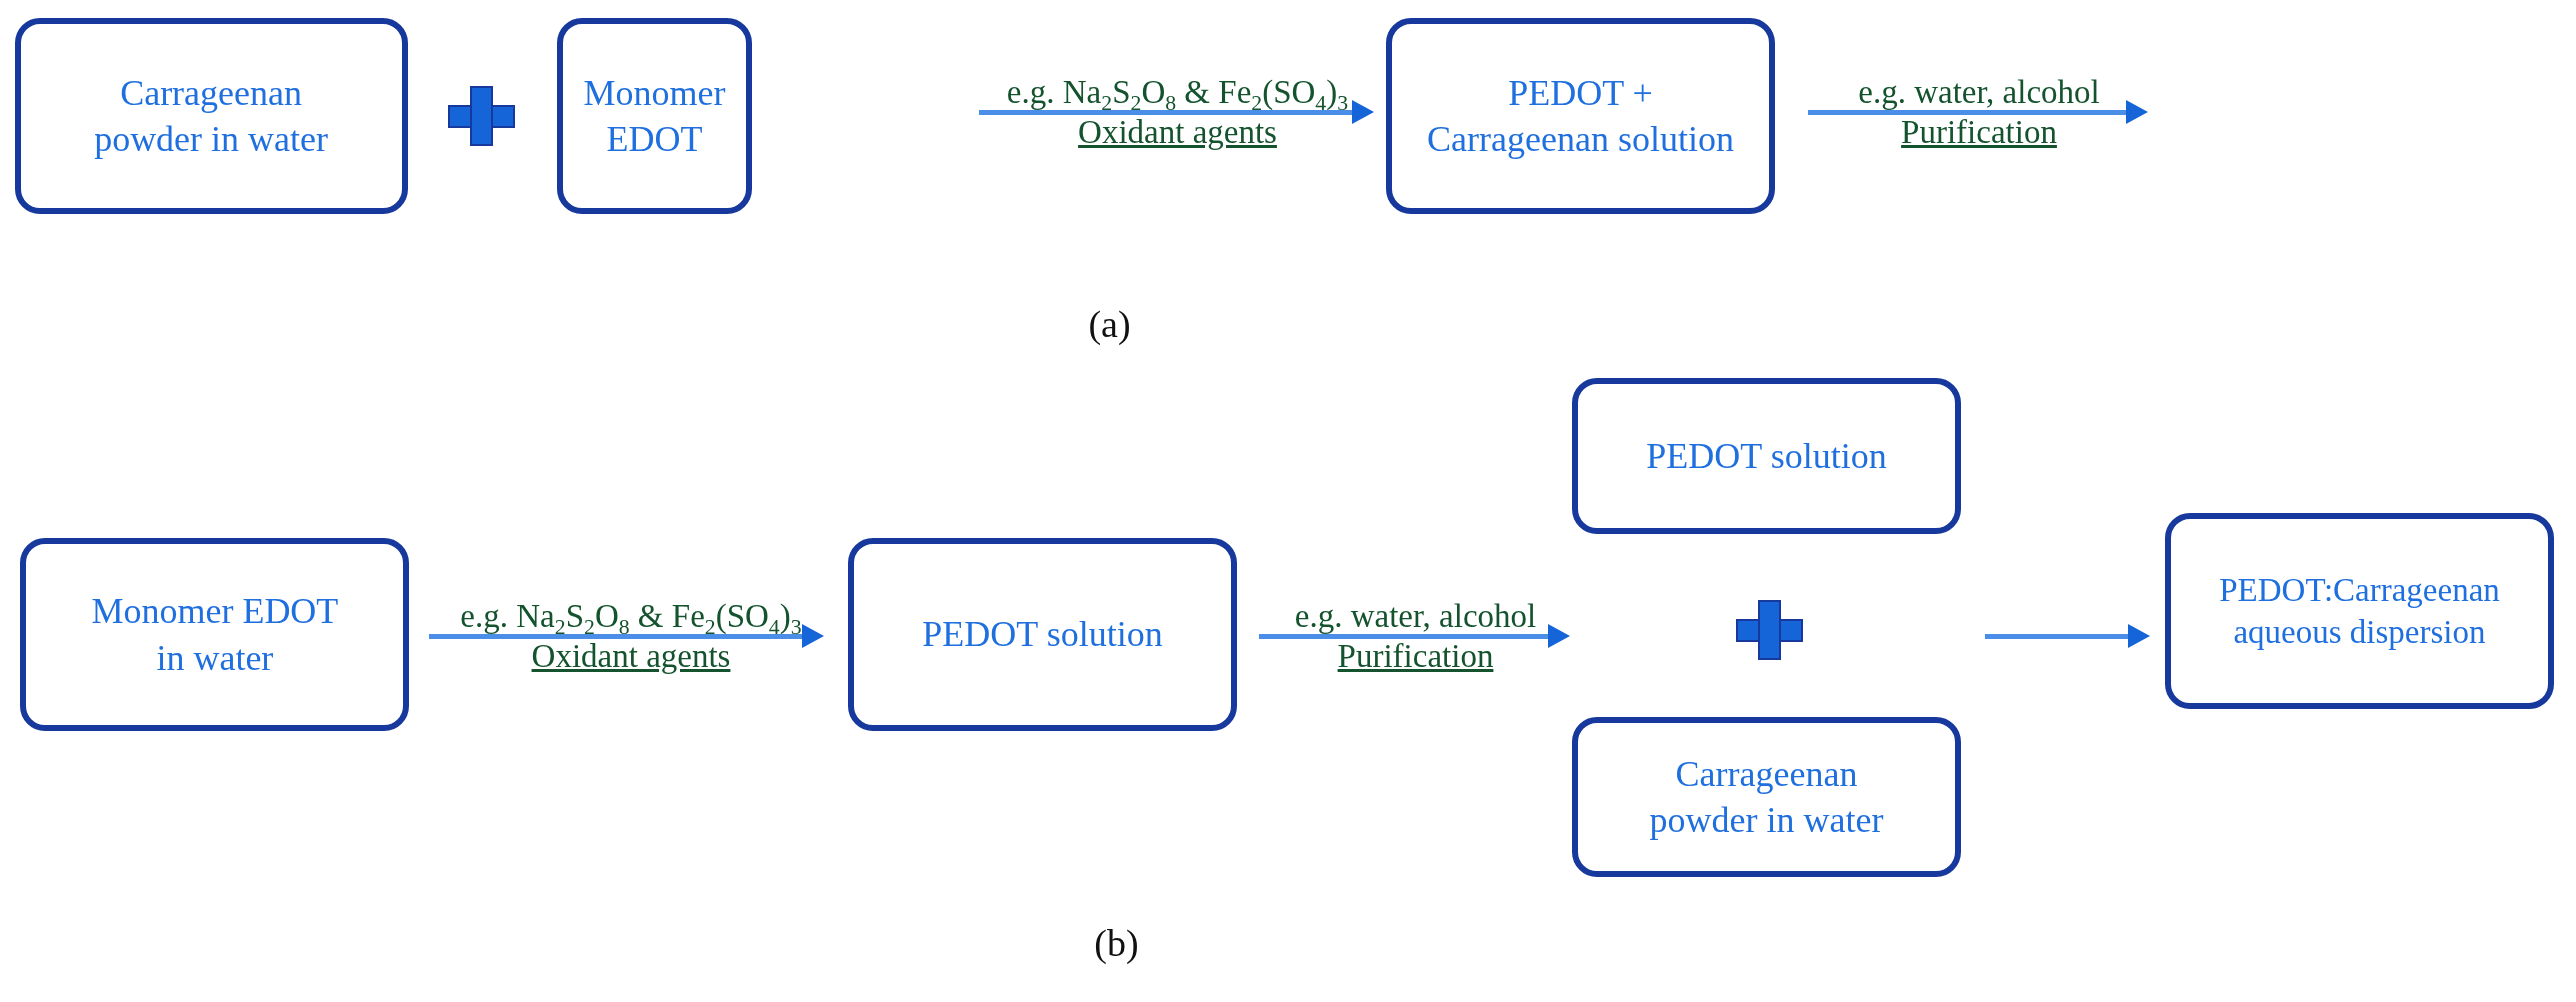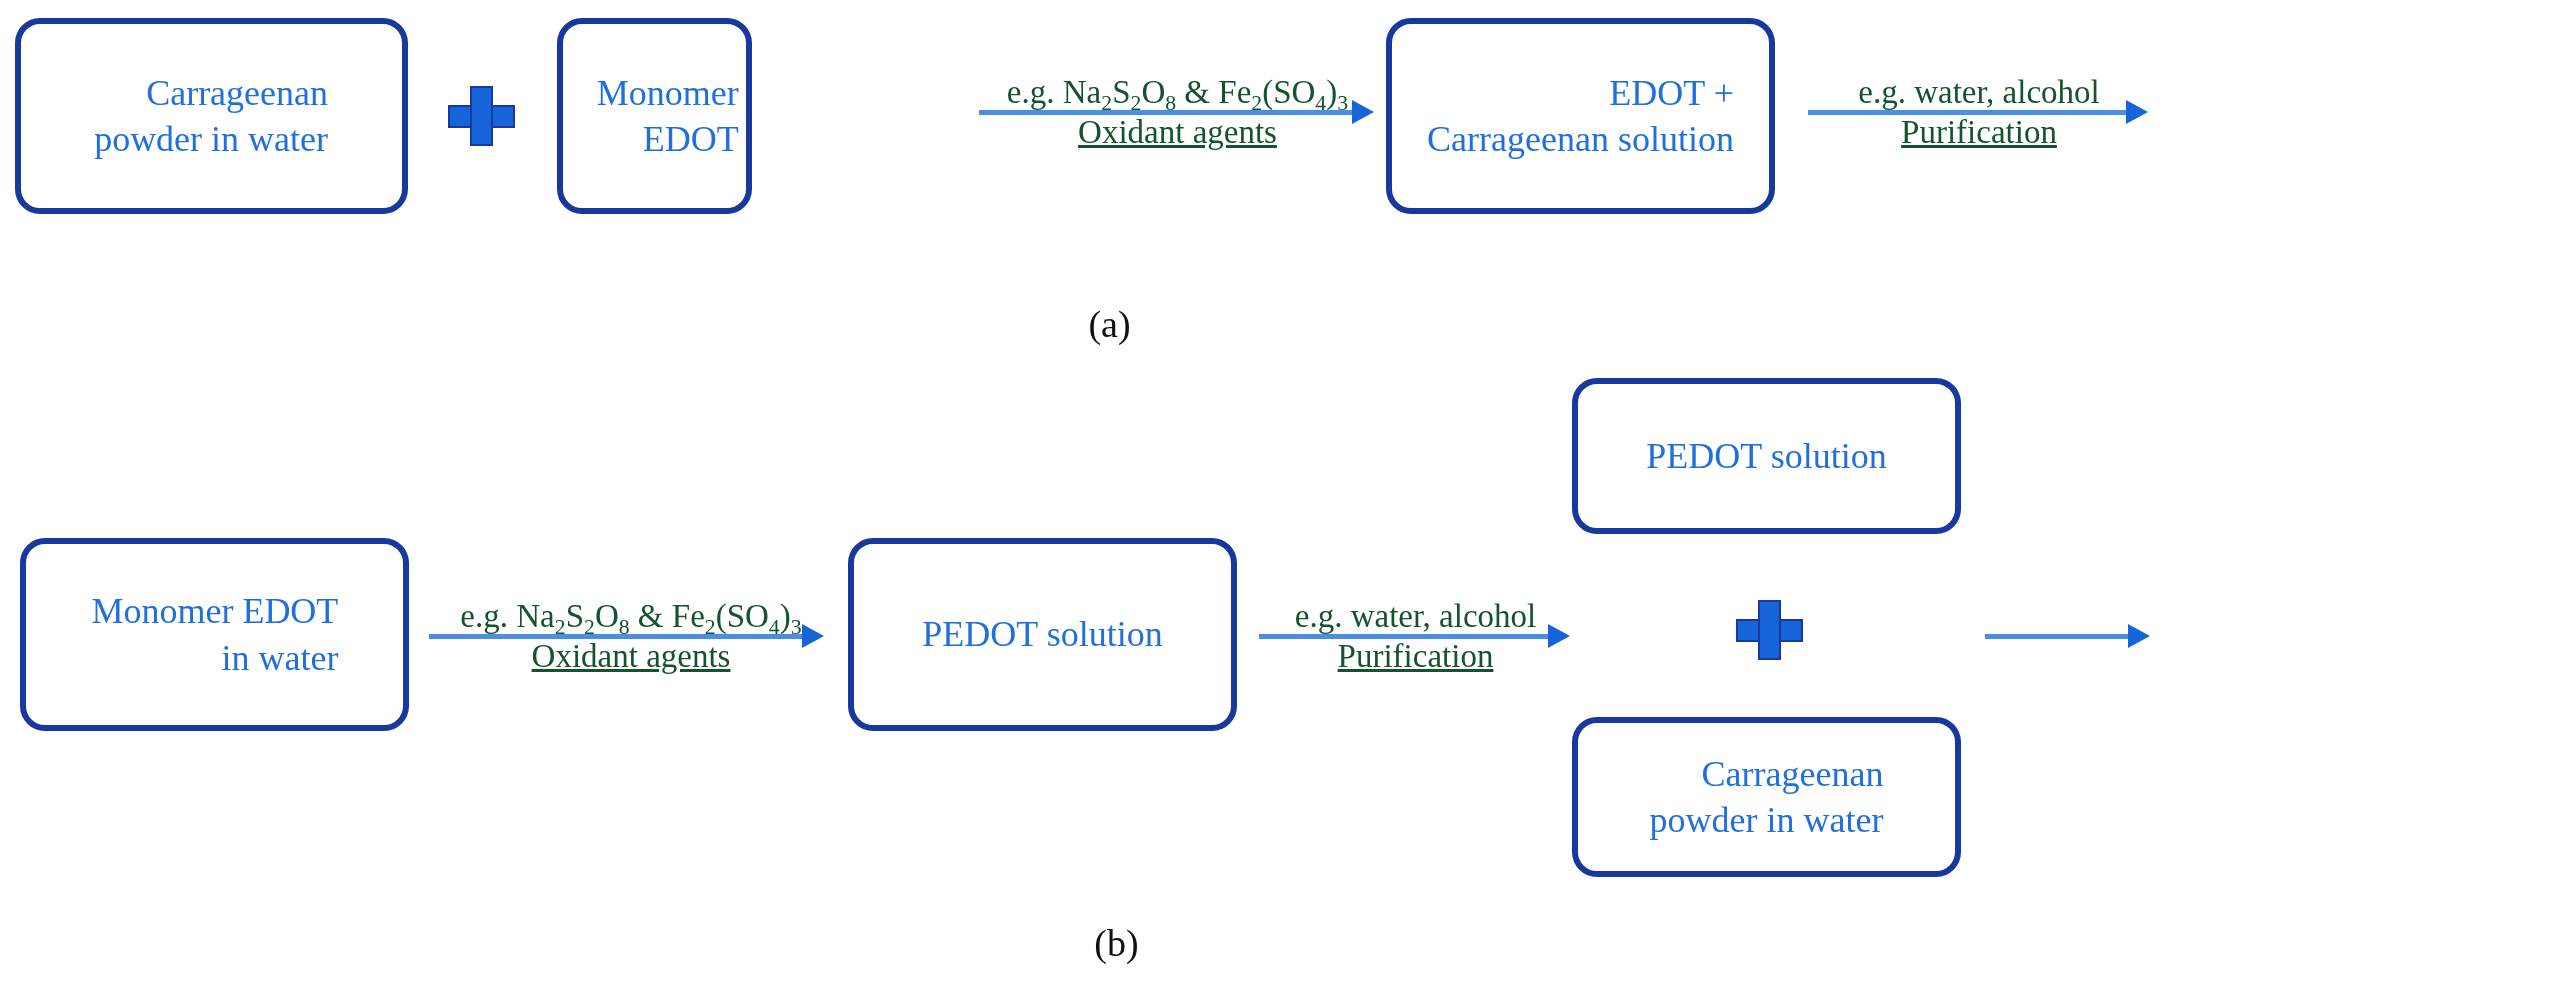--- a/index.html
+++ b/index.html
@@ -23,21 +23,21 @@
   
   .node {
     position: absolute;
     box-sizing: border-box;
     border: 6.5px solid #17389c;
     border-radius: 25px;
     background: #ffffff;
     display: flex;
     align-items: center;
     justify-content: center;
-    text-align: right;
+    text-align: center;
     color: #1f6fdf;
     line-height: 1.28;
     white-space: pre-line;
     padding: 2.9px 7.3px;
   }
   .node-text {
     display: block;
     white-space: pre-line;
     color: #1f6fdf;
   }
@@ -118,21 +118,21 @@
   </div>
 
   <div class="arrow" style="left:979px; top:80px; width:397px; height:65px;">
     <div class="shaft" style="width:375px;"></div>
     <div class="head" style="left:373px;"></div>
     <div class="arrow-label top" style="font-size:33px;">e.g. Na<sub>2</sub>S<sub>2</sub>O<sub>8</sub> &amp; Fe<sub>2</sub>(SO<sub>4</sub>)<sub>3</sub></div>
     <div class="arrow-label bottom" style="font-size:33px;">Oxidant agents</div>
   </div>
 
   <div class="node" style="left:1386px; top:18px; width:389px; height:196px; font-size:36px;">
-    <span class="node-text">EDOT +
+    <span class="node-text">PEDOT +
 Carrageenan solution</span>
   </div>
 
   <div class="arrow" style="left:1808px; top:80px; width:342px; height:65px;">
     <div class="shaft" style="width:320px;"></div>
     <div class="head" style="left:318px;"></div>
     <div class="arrow-label top" style="font-size:33px;">e.g. water, alcohol</div>
     <div class="arrow-label bottom" style="font-size:33px;">Purification</div>
   </div>
 
@@ -175,17 +175,21 @@
 powder in water</span>
   </div>
 
   <div class="arrow" style="left:1985px; top:604px; width:167px; height:65px;">
     <div class="shaft" style="width:146px;"></div>
     <div class="head" style="left:143px;"></div>
     <div class="arrow-label top" style="font-size:33px;"></div>
     <div class="arrow-label bottom" style="font-size:33px;"></div>
   </div>
 
+  <div class="node" style="left:2165px; top:513px; width:389px; height:196px; font-size:33px;">
+    <span class="node-text">PEDOT:Carrageenan
+aqueous dispersion</span>
+  </div>
 
   <div class="panel-caption" style="left:1062px; top:921px; width:109px;">(b)</div>
 
 </div>
 
 
 </body></html>

